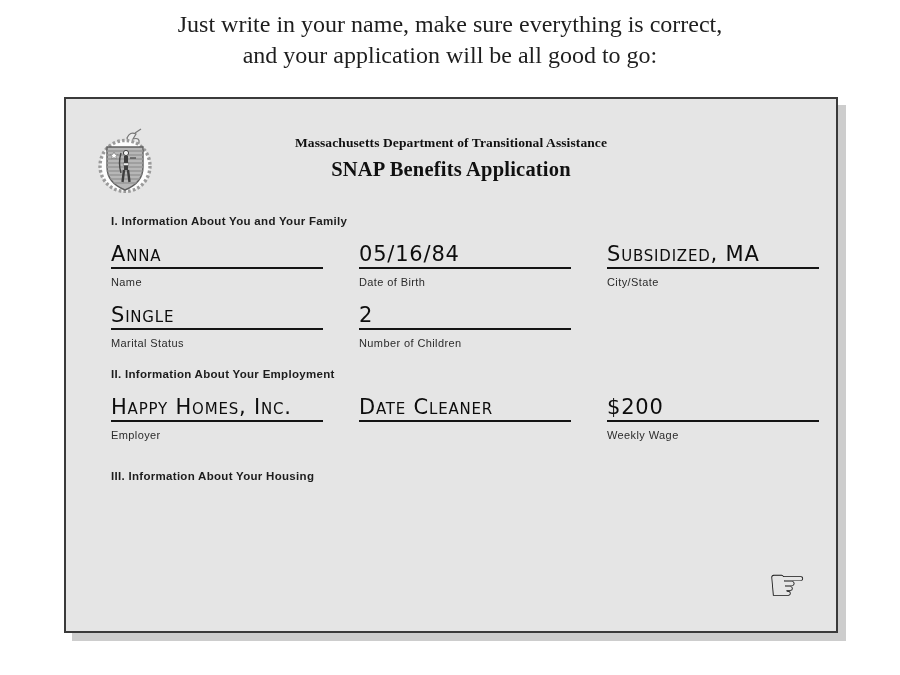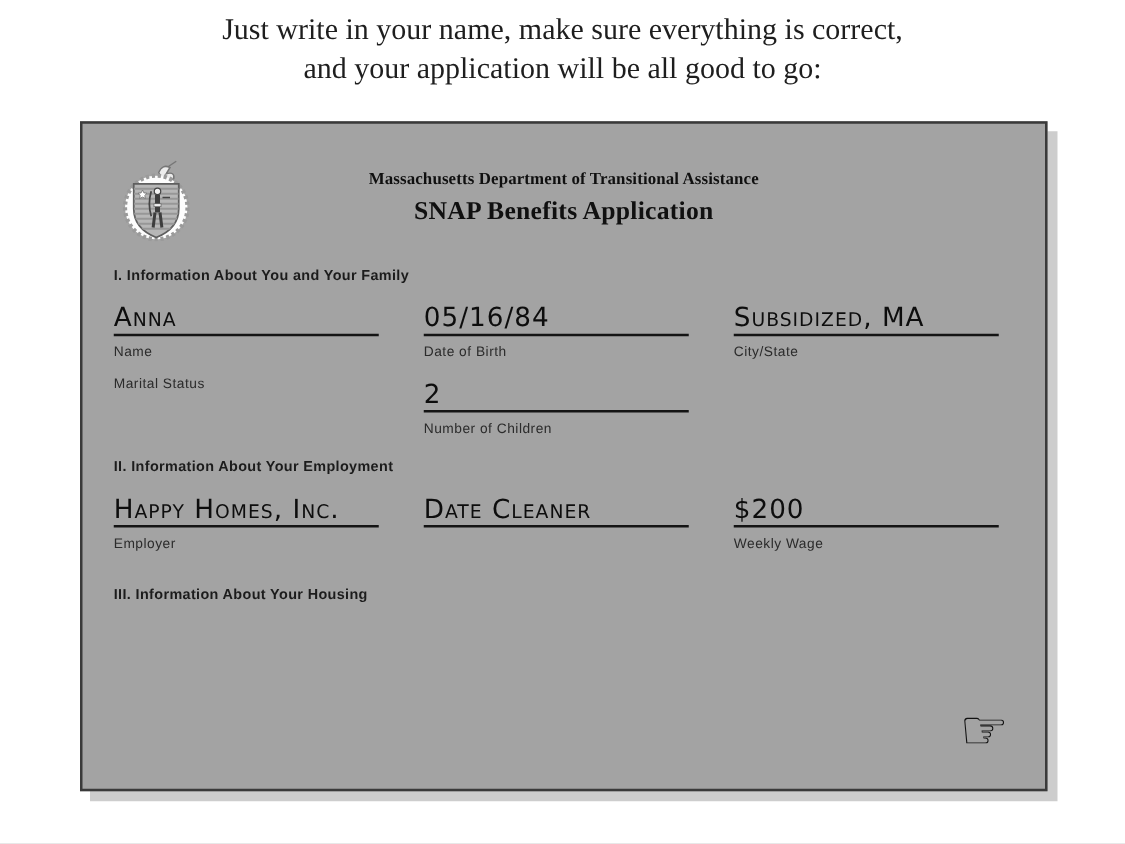--- a/index.html
+++ b/index.html
@@ -21,37 +21,37 @@
     font-size: 24px;
     line-height: 31px;
     color: #1e1e1e;
   }
 
   .form-box {
     position: absolute;
     left: 64px; top: 97px;
     width: 774px; height: 536px;
     box-sizing: border-box;
-    background: #a3a3a3;
+    background: #e5e5e5;
     border: 2px solid #3a3a3a;
     box-shadow: 8px 8px 0 0 #cdcdcd;
   }
 
   .form-header { position: relative; height: 92px; }
   .seal { position: absolute; left: 31px; top: 28px; width: 56px; height: 66px; }
   .header-text {
     text-align: center;
     padding-top: 36px;
     font-family: "Liberation Serif", serif;
     color: #101010;
   }
   .agency { font-size: 13.5px; font-weight: bold; letter-spacing: 0.1px; }
   .form-title { font-size: 20.5px; font-weight: bold; margin-top: 7px; letter-spacing: 0.2px; }
 
-  .content { padding: 0 25px; }
+  .content { padding: 0 45px; }
 
   .section-heading {
     font-size: 11.5px;
     font-weight: bold;
     color: #1c1c1c;
     letter-spacing: 0.3px;
   }
   .sec1 { margin-top: 24px; }
   .sec2 { margin-top: 19px; }
   .sec3 { margin-top: 29px; }
@@ -158,20 +158,21 @@
       </div>
       <div class="field">
         <div class="value">05/16/84</div>
         <div class="label">Date of Birth</div>
       </div>
       <div class="field">
         <div class="value">Subsidized, MA</div>
         <div class="label">City/State</div>
       </div>
       <div class="field">
+        <div class="value">Single</div>
         <div class="label">Marital Status</div>
       </div>
       <div class="field">
         <div class="value">2</div>
         <div class="label">Number of Children</div>
       </div>
     </div>
 
     <div class="section-heading sec2">II. Information About Your Employment</div>
     <div class="fields-grid">

